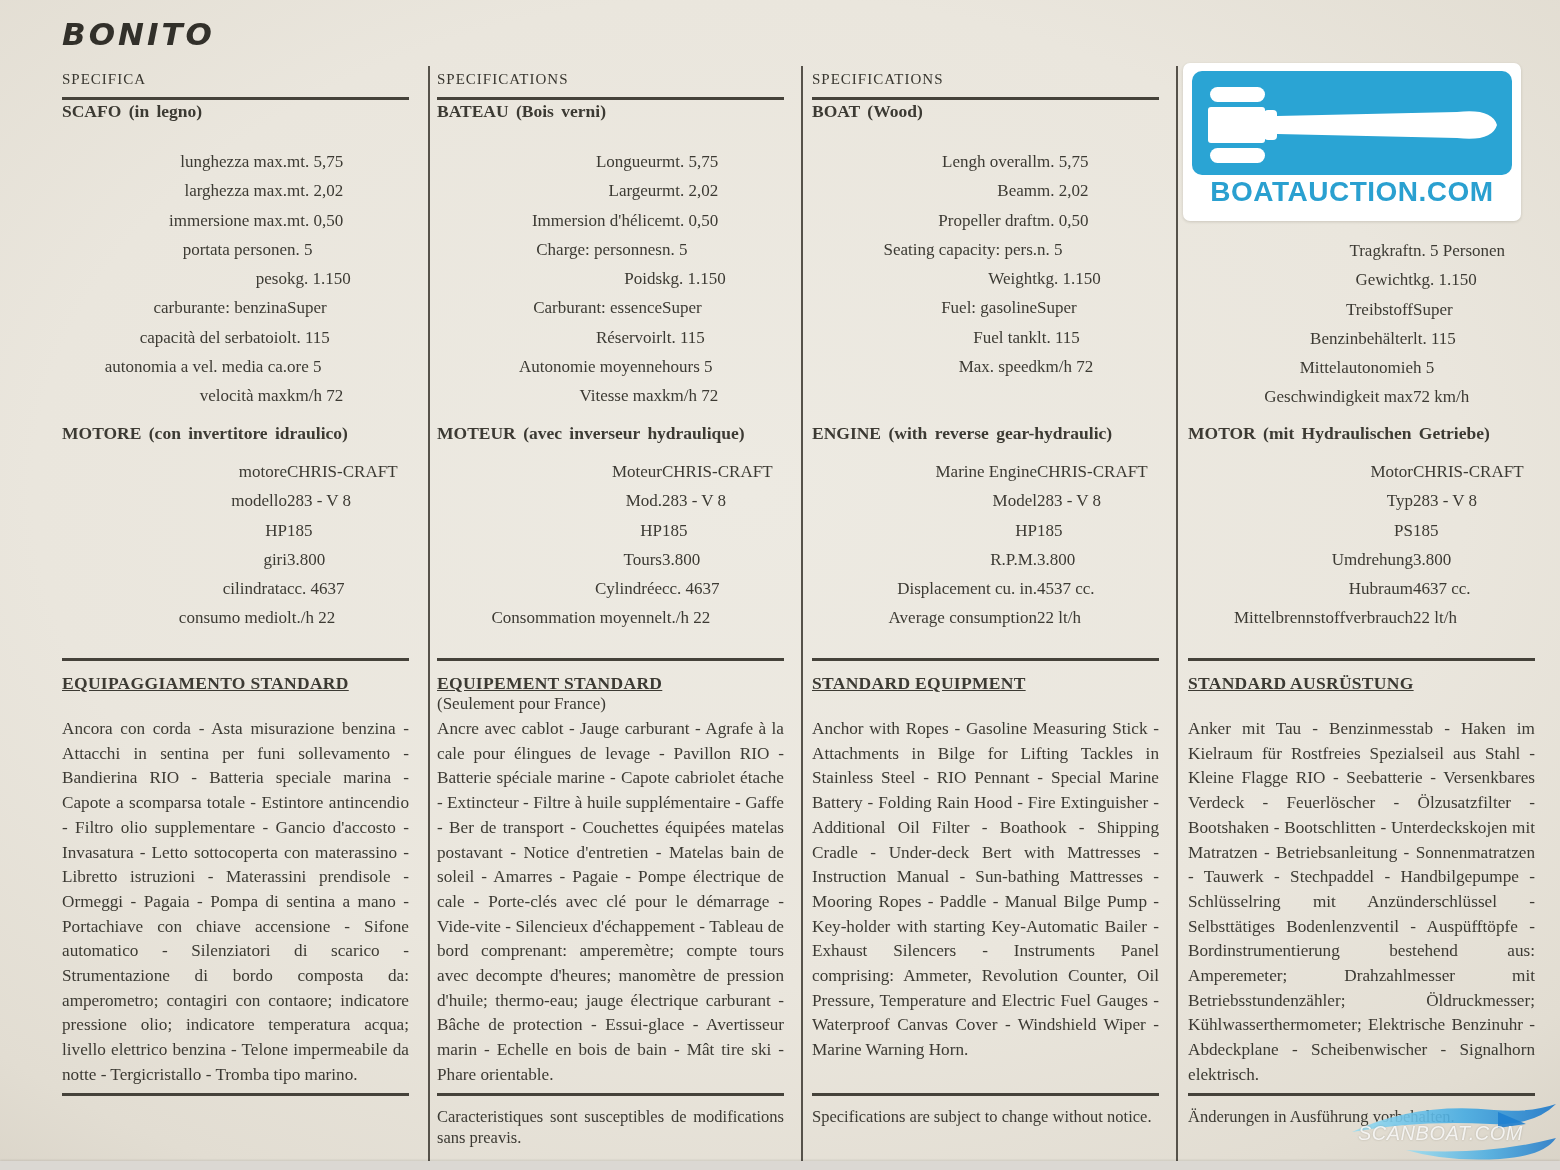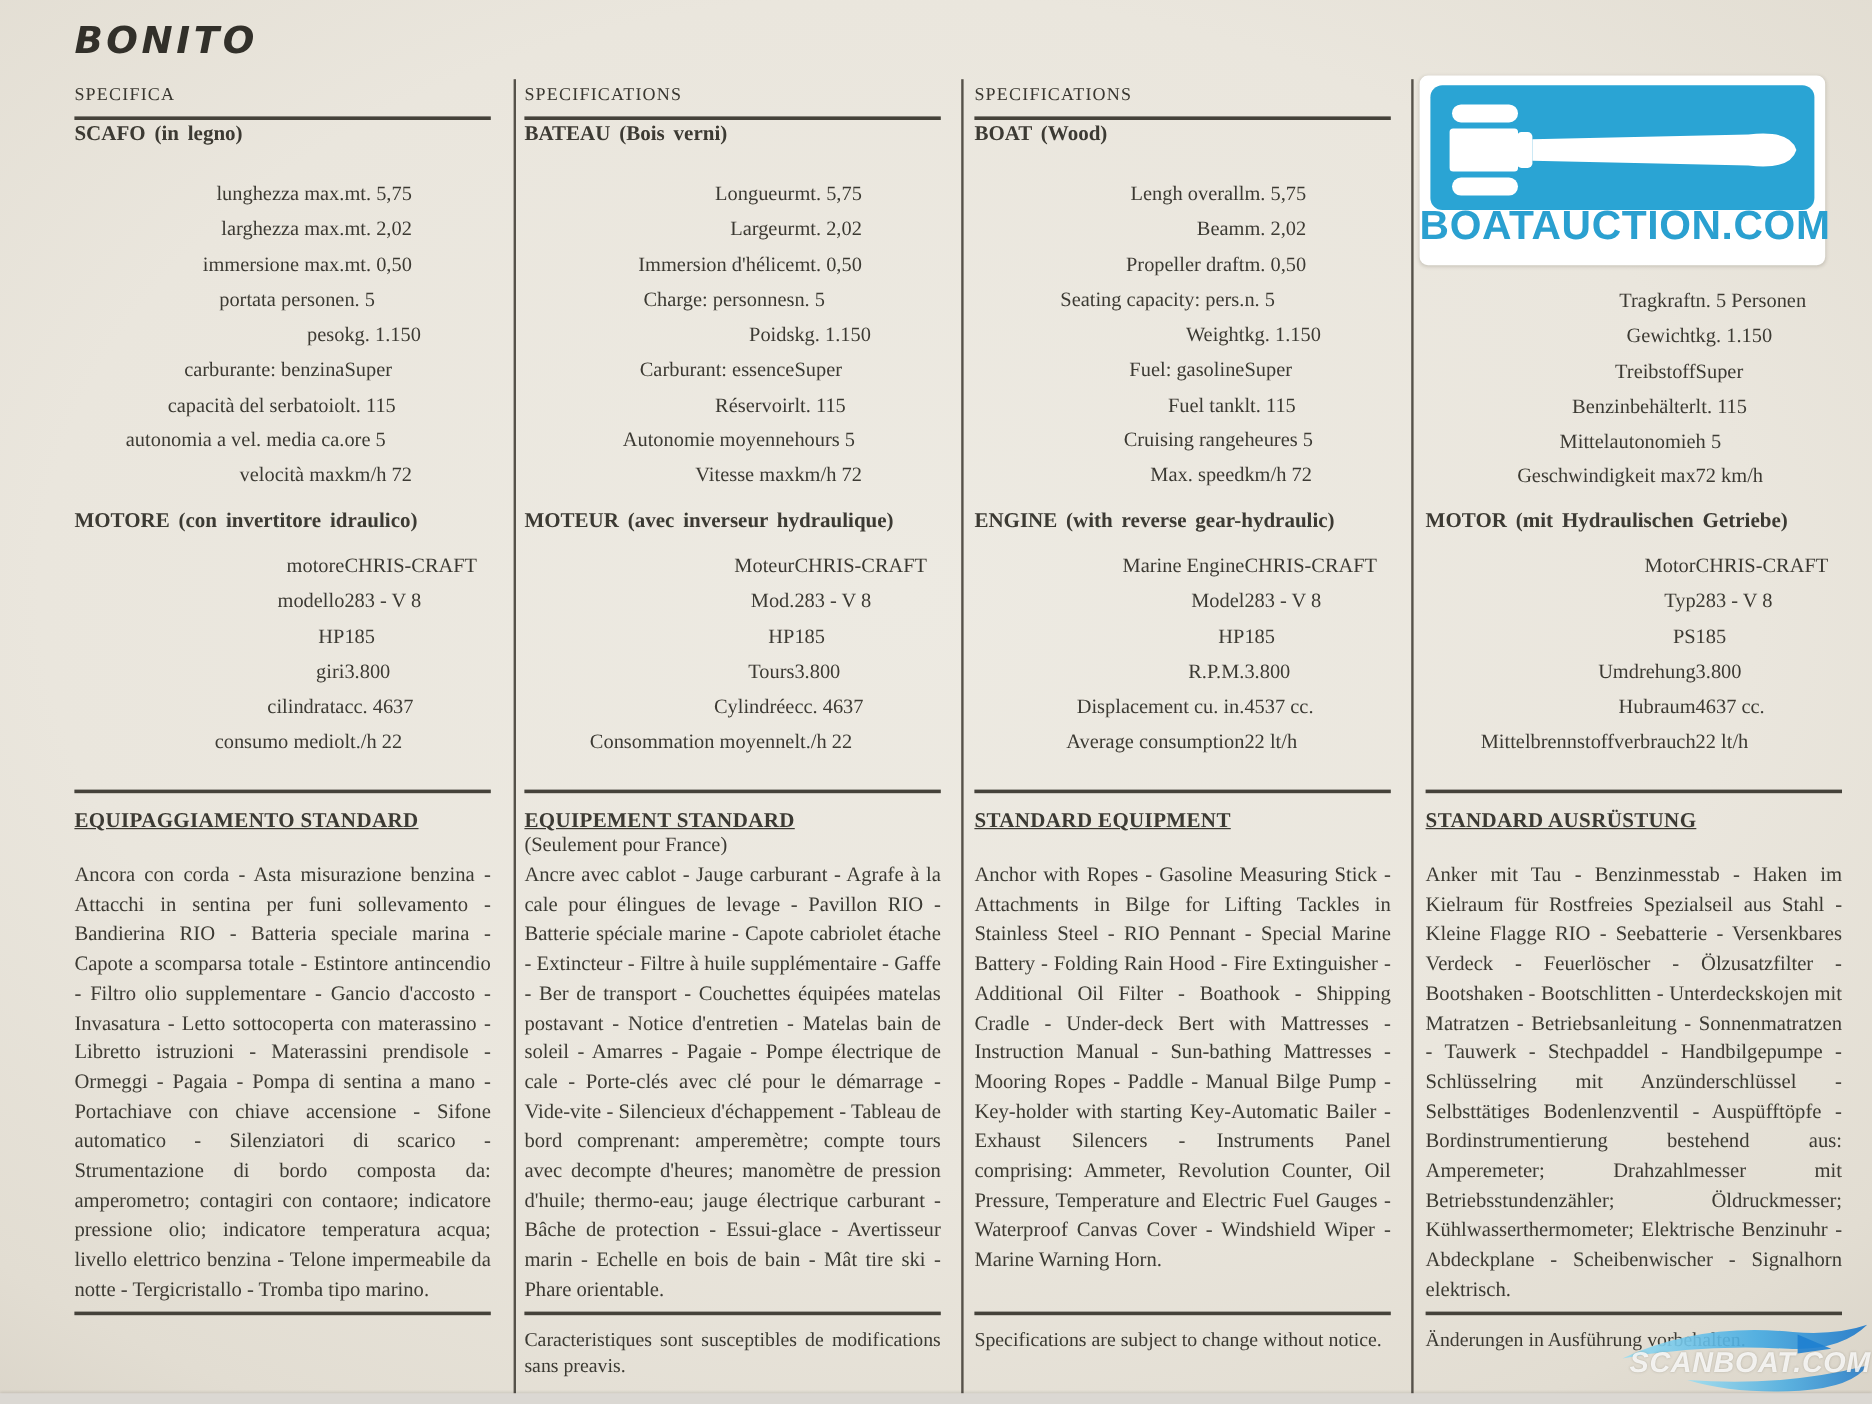--- a/index.html
+++ b/index.html
@@ -40,30 +40,30 @@
   
   .auction-card{
     position:absolute;left:1183px;top:63px;width:338px;height:158px;
     background:#ffffff;border-radius:7px;box-shadow:0 1px 3px rgba(60,55,40,0.18);
   }
   .auction-blue{position:absolute;left:9px;top:8px;right:9px;height:104px;background:#2aa4d4;border-radius:10px;}
   .auction-blue svg{position:absolute;left:0;top:0;width:100%;height:100%;}
   .auction-text{
     position:absolute;left:0;right:0;bottom:13px;text-align:center;
     font-family:"Liberation Sans","DejaVu Sans",sans-serif;font-weight:bold;
-    font-size:34px;letter-spacing:0.5px;color:#2aa0d0;
+    font-size:28px;letter-spacing:0.5px;color:#2aa0d0;
   }
 
   
   .scan-mark{position:absolute;left:1348px;top:1098px;width:212px;height:66px;}
   .scan-mark svg{position:absolute;left:0;top:0;}
   .scan-text{
     position:absolute;left:10px;top:24px;
-    font-family:"Liberation Sans","DejaVu Sans",sans-serif;font-weight:bold;font-style:italic;
-    font-size:24px;letter-spacing:0.5px;color:rgba(255,255,255,0.82);
+    font-family:"Liberation Sans","DejaVu Sans",sans-serif;font-weight:normal;font-style:italic;
+    font-size:20px;letter-spacing:0.5px;color:rgba(255,255,255,0.82);
     text-shadow:0 0 2px rgba(120,115,100,0.45);
   }
   .bottom-edge{position:absolute;left:0;right:0;bottom:0;height:9px;background:#dbd8d3;box-shadow:0 -1px 2px rgba(0,0,0,0.10);}
 </style>
 </head>
 <body>
 
 <div class="brand">BONITO</div>
 
 <div class="divider" id="div-1"></div>
@@ -247,24 +247,20 @@
         <span class="spec-label">Weight</span>
         <span class="spec-value">kg. 1.150</span>
       </div>
       <div class="spec-row">
         <span class="spec-label">Fuel: gasoline</span>
         <span class="spec-value">Super</span>
       </div>
       <div class="spec-row">
         <span class="spec-label">Fuel tank</span>
         <span class="spec-value">lt. 115</span>
-      </div>
-      <div class="spec-row">
-        <span class="spec-label">Cruising range</span>
-        <span class="spec-value">heures 5</span>
       </div>
       <div class="spec-row">
         <span class="spec-label">Max. speed</span>
         <span class="spec-value">km/h 72</span>
       </div>
     </div>
   <div class="engine-title">ENGINE (with reverse gear-hydraulic)</div>
   <div class="engine-rows">
       <div class="spec-row">
         <span class="spec-label">Marine Engine</span>

